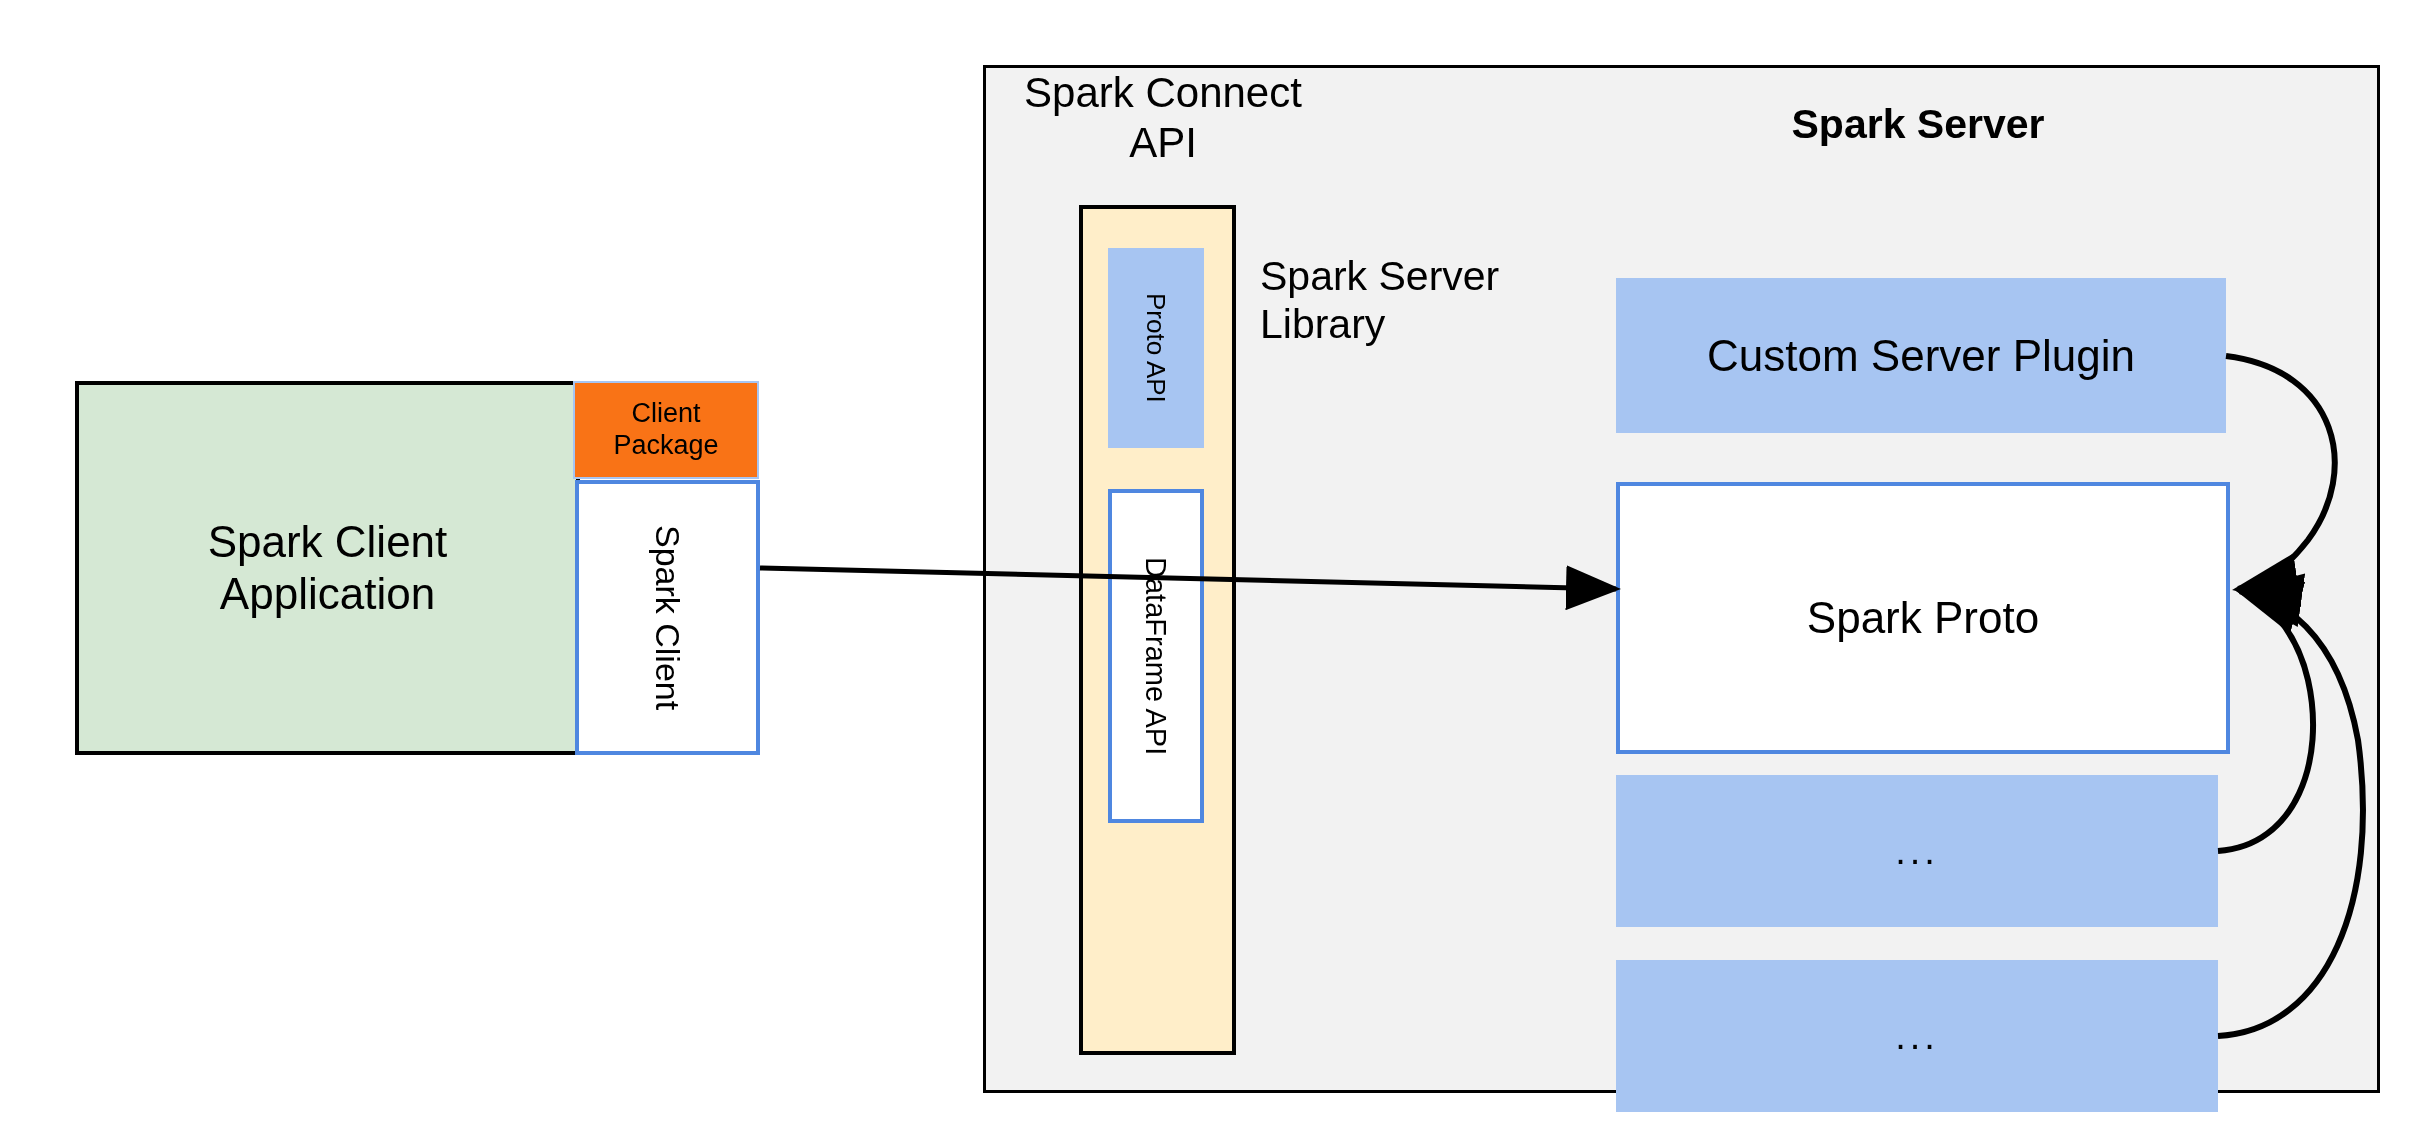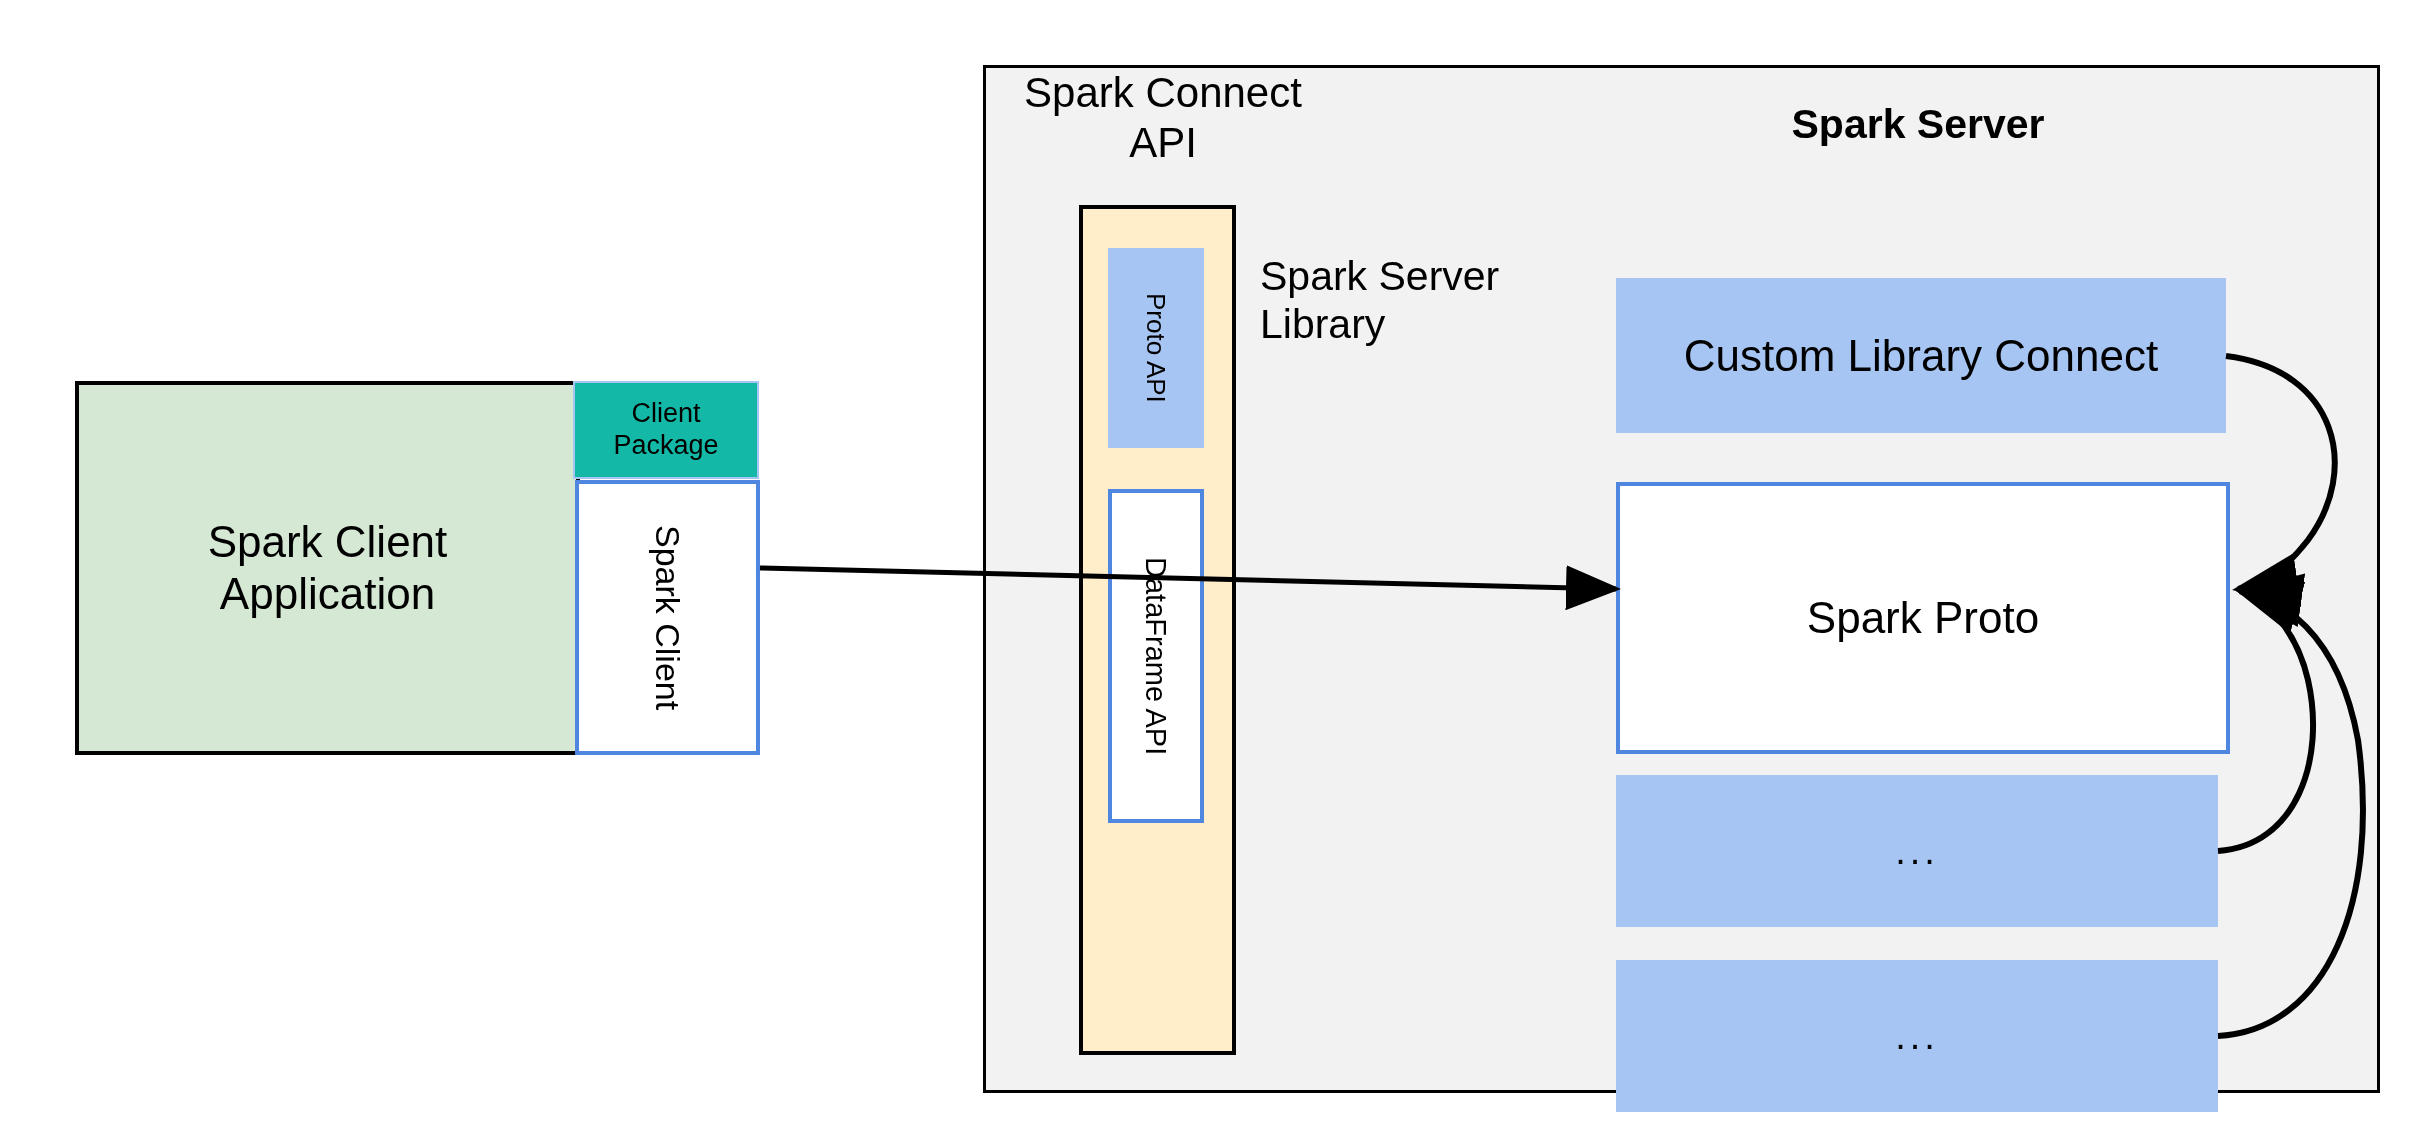--- a/index.html
+++ b/index.html
@@ -56,21 +56,21 @@
     z-index: 3;
   }
   #client-app-label { white-space: pre-line; }
 
   
   #client-package {
     left: 565px;
     top: 381px;
     width: 186px;
     height: 98px;
-    background: #14b8a6;
+    background: #f97316;
     border: 2px solid #a7c5f2;
     font-size: 27px;
     z-index: 4;
   }
   #client-package-label { white-space: pre-line; }
 
   
   #spark-client {
     left: 567px;
     top: 480px;
@@ -225,21 +225,21 @@
   </div>
 
   <div class="box" id="dataframe-api">
     <span class="vtext" id="dataframe-api-label">DataFrame API</span>
   </div>
 
   <div class="box" id="server-library-label">Spark Server
 Library</div>
 
   <div class="box" id="custom-plugin">
-    <span>Custom Library Connect</span>
+    <span>Custom Server Plugin</span>
   </div>
 
   <div class="box" id="spark-core">
     <span>Spark Proto</span>
   </div>
 
   <div class="box" id="ellipsis-1">
     <span>...</span>
   </div>
 

